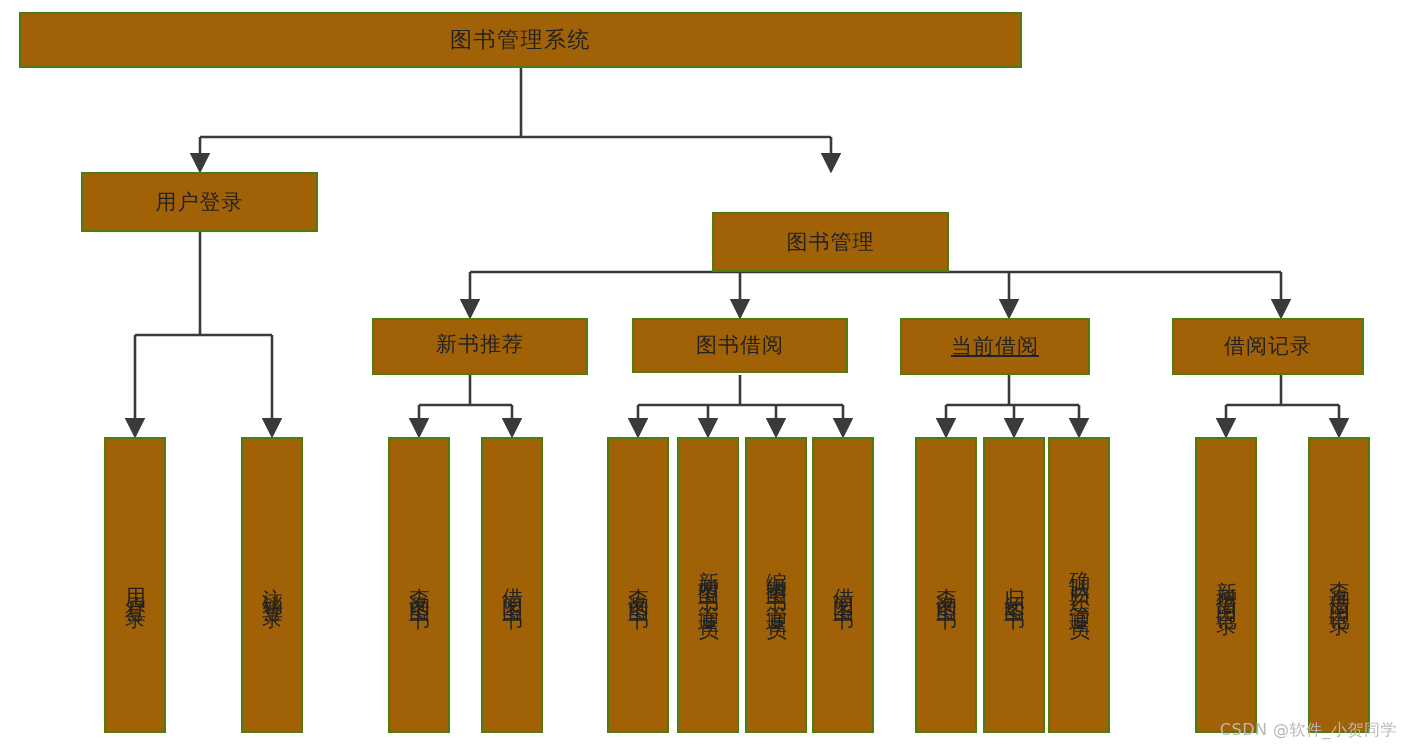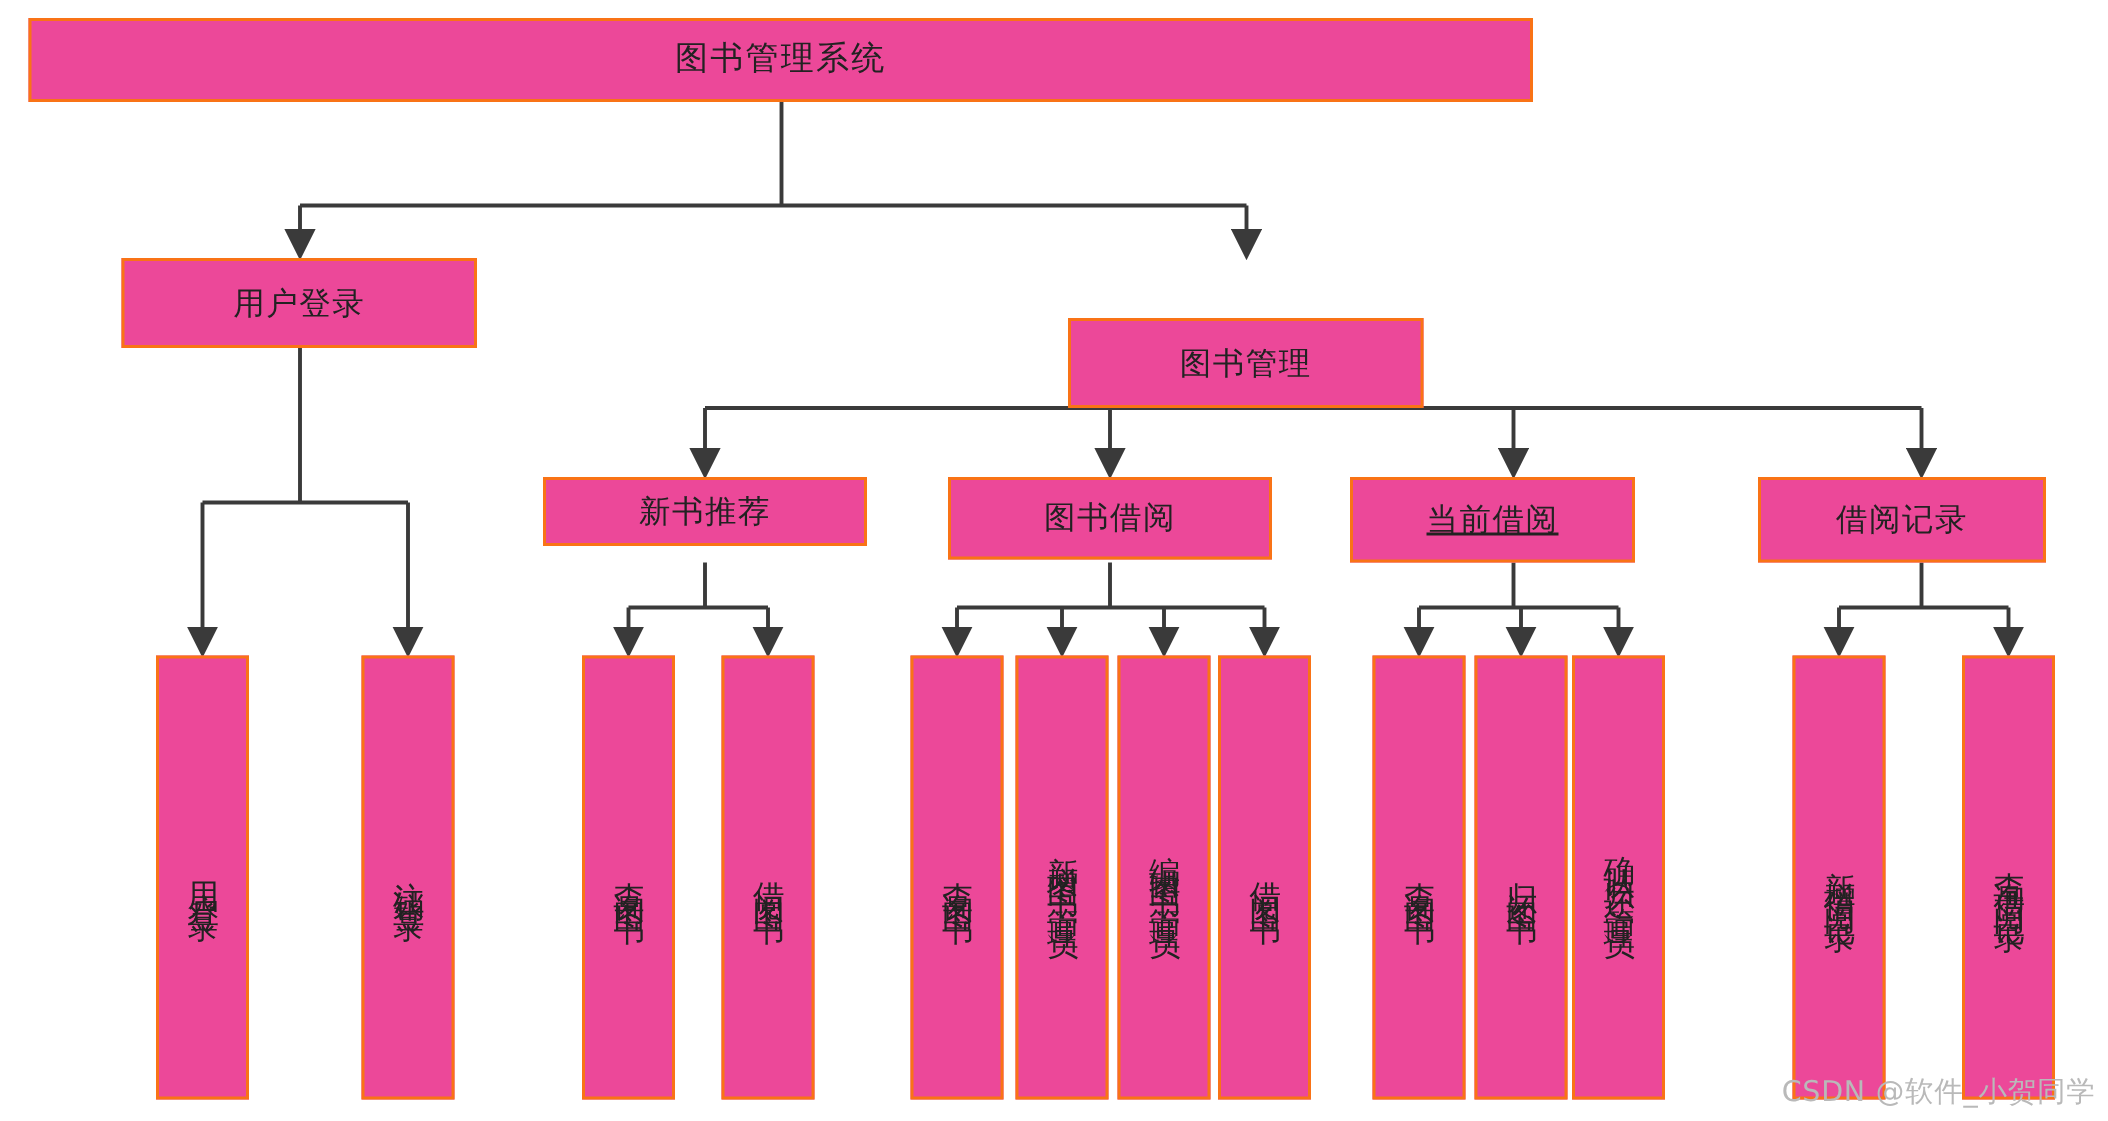--- a/index.html
+++ b/index.html
@@ -22,22 +22,22 @@
     position: absolute;
     left: 0;
     top: 0;
     width: 1405px;
     height: 747px;
     pointer-events: none;
   }
   .node {
     position: absolute;
     box-sizing: border-box;
-    background: #ec4899;
-    border: 2px solid #f97316;
+    background: #a16207;
+    border: 2px solid #4d7c0f;
     display: flex;
     align-items: center;
     justify-content: center;
     color: #222222;
   }
   .node .label {
     display: block;
     text-align: center;
     white-space: pre-line;
     line-height: 1.18;
@@ -62,21 +62,21 @@
     font-size: 21px;
     letter-spacing: 7px;
     line-height: 1;
     max-height: 280px;
     white-space: nowrap;
   }
   .watermark {
     position: absolute;
     right: 8px;
     bottom: 6px;
-    font-size: 19px;
+    font-size: 16px;
     color: #b9b9b9;
     letter-spacing: 0.5px;
     user-select: none;
     white-space: nowrap;
     text-align: right;
   }
 </style>
 </head>
 <body>
 
@@ -127,21 +127,21 @@
   <div id="node-layer">
       <div class="node horiz root" id="node-root" style="left: 19px; top: 12px; width: 1003px; height: 56px;">
         <span class="label">图书管理系统</span>
       </div>
       <div class="node horiz" id="node-login" style="left: 81px; top: 172px; width: 237px; height: 60px;">
         <span class="label">用户登录</span>
       </div>
       <div class="node horiz" id="node-bookmgmt" style="left: 712px; top: 188px; width: 237px; height: 60px; margin-top: 24px;">
         <span class="label">图书管理</span>
       </div>
-      <div class="node horiz" id="node-newbook" style="left: 362px; top: 318px; width: 216px; height: 46px;">
+      <div class="node horiz" id="node-newbook" style="left: 372px; top: 318px; width: 216px; height: 57px; font-family: Liberation Mono, monospace;">
         <span class="label">新书推荐</span>
       </div>
       <div class="node horiz" id="node-borrow" style="left: 632px; top: 318px; width: 216px; height: 55px;">
         <span class="label">图书借阅</span>
       </div>
       <div class="node horiz" id="node-current" style="left: 900px; top: 318px; width: 190px; height: 57px; text-decoration: underline;">
         <span class="label">当前借阅</span>
       </div>
       <div class="node horiz" id="node-records" style="left: 1172px; top: 318px; width: 192px; height: 57px;">
         <span class="label">借阅记录</span>

